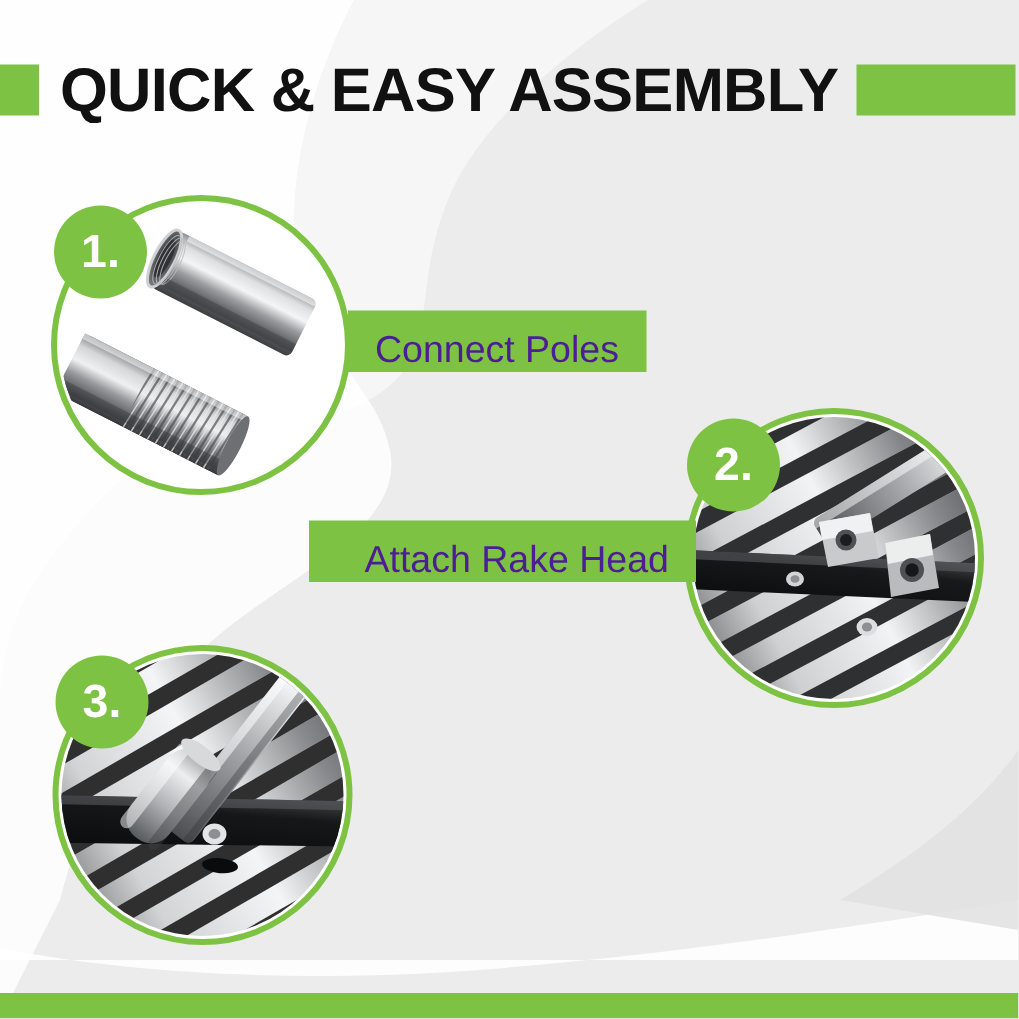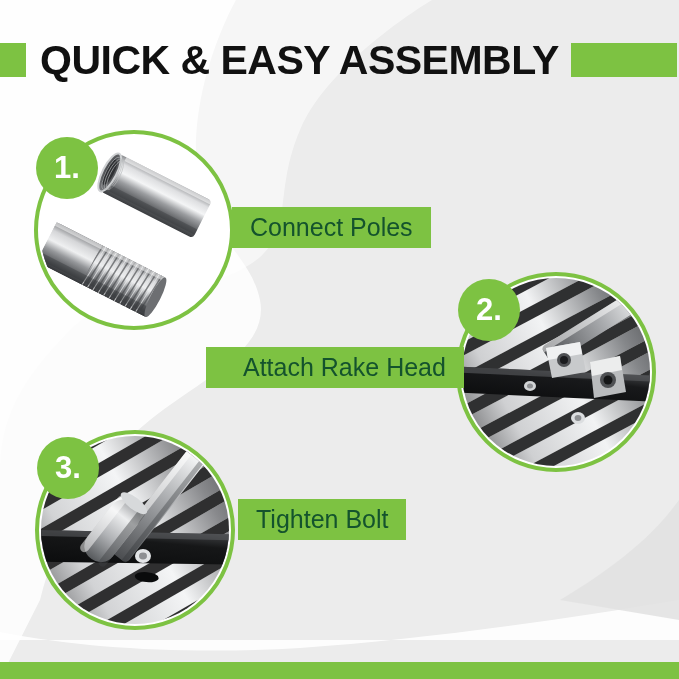--- a/index.html
+++ b/index.html
@@ -96,25 +96,25 @@
   #badge-1  { left: 36px;  top: 137px; }
   #circle-2 { left: 456px; top: 272px; width: 192px; height: 192px; }
   #badge-2  { left: 458px; top: 279px; }
   #circle-3 { left: 35px;  top: 430px; width: 192px; height: 192px; }
   #badge-3  { left: 37px;  top: 437px; }
 
   
   .step-label {
     position: absolute;
     background: #7dc242;
-    color: #14532d;
+    color: #4c1d95;
     font-size: 25px;
     font-weight: normal;
     display: flex;
-    align-items: center;
+    align-items: flex-end;
     padding: 0 18px;
     height: 41px;
     white-space: nowrap;
     z-index: 4;
     font-family: "Liberation Sans", sans-serif;
   }
   #label-1 { left: 232px; top: 207px; }
   #label-2 { left: 206px; top: 347px; padding-left: 37px; }
   #label-3 { left: 238px; top: 499px; }
 
@@ -422,19 +422,16 @@
 
           <ellipse cx="104" cy="122" rx="8" ry="7" fill="#e2e4e6"></ellipse>
           <ellipse cx="104" cy="122" rx="4" ry="3.4" fill="#8d8f92"></ellipse>
         </g>
       </svg>
     </div>
   </div>
   <div class="step-badge" id="badge-3">
     <span>3.</span>
   </div>
-  <div class="step-label" id="label-3">
-    <span>Tighten Bolt</span>
-  </div>
 
   <div class="bottom-bar"></div>
 
 </div>
 
 </body></html>

